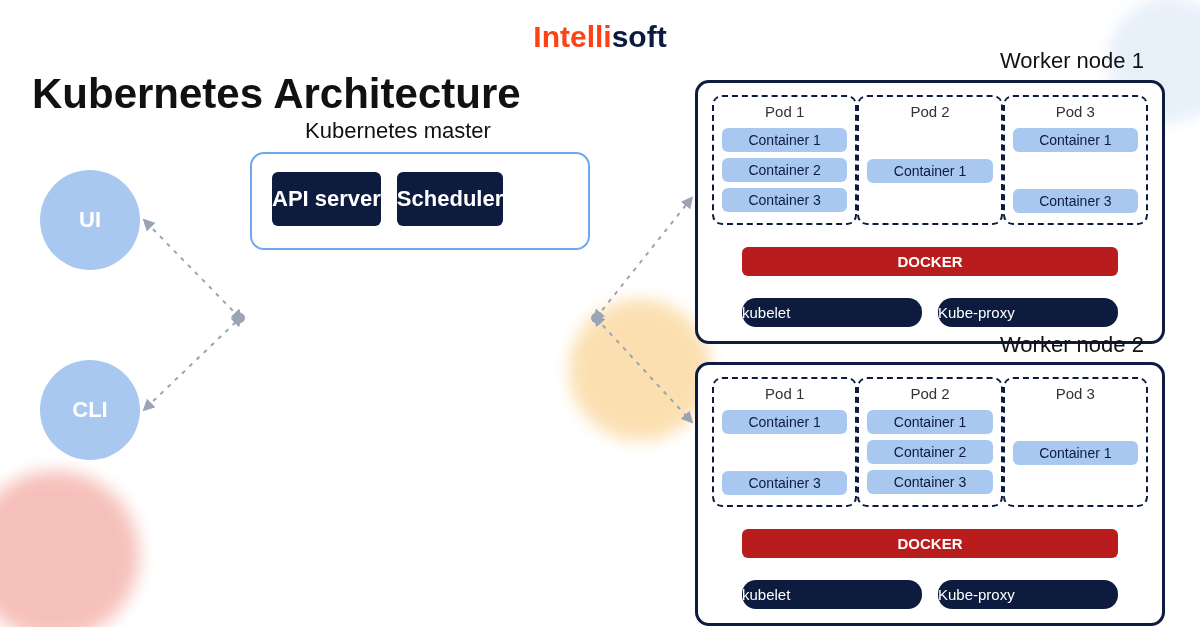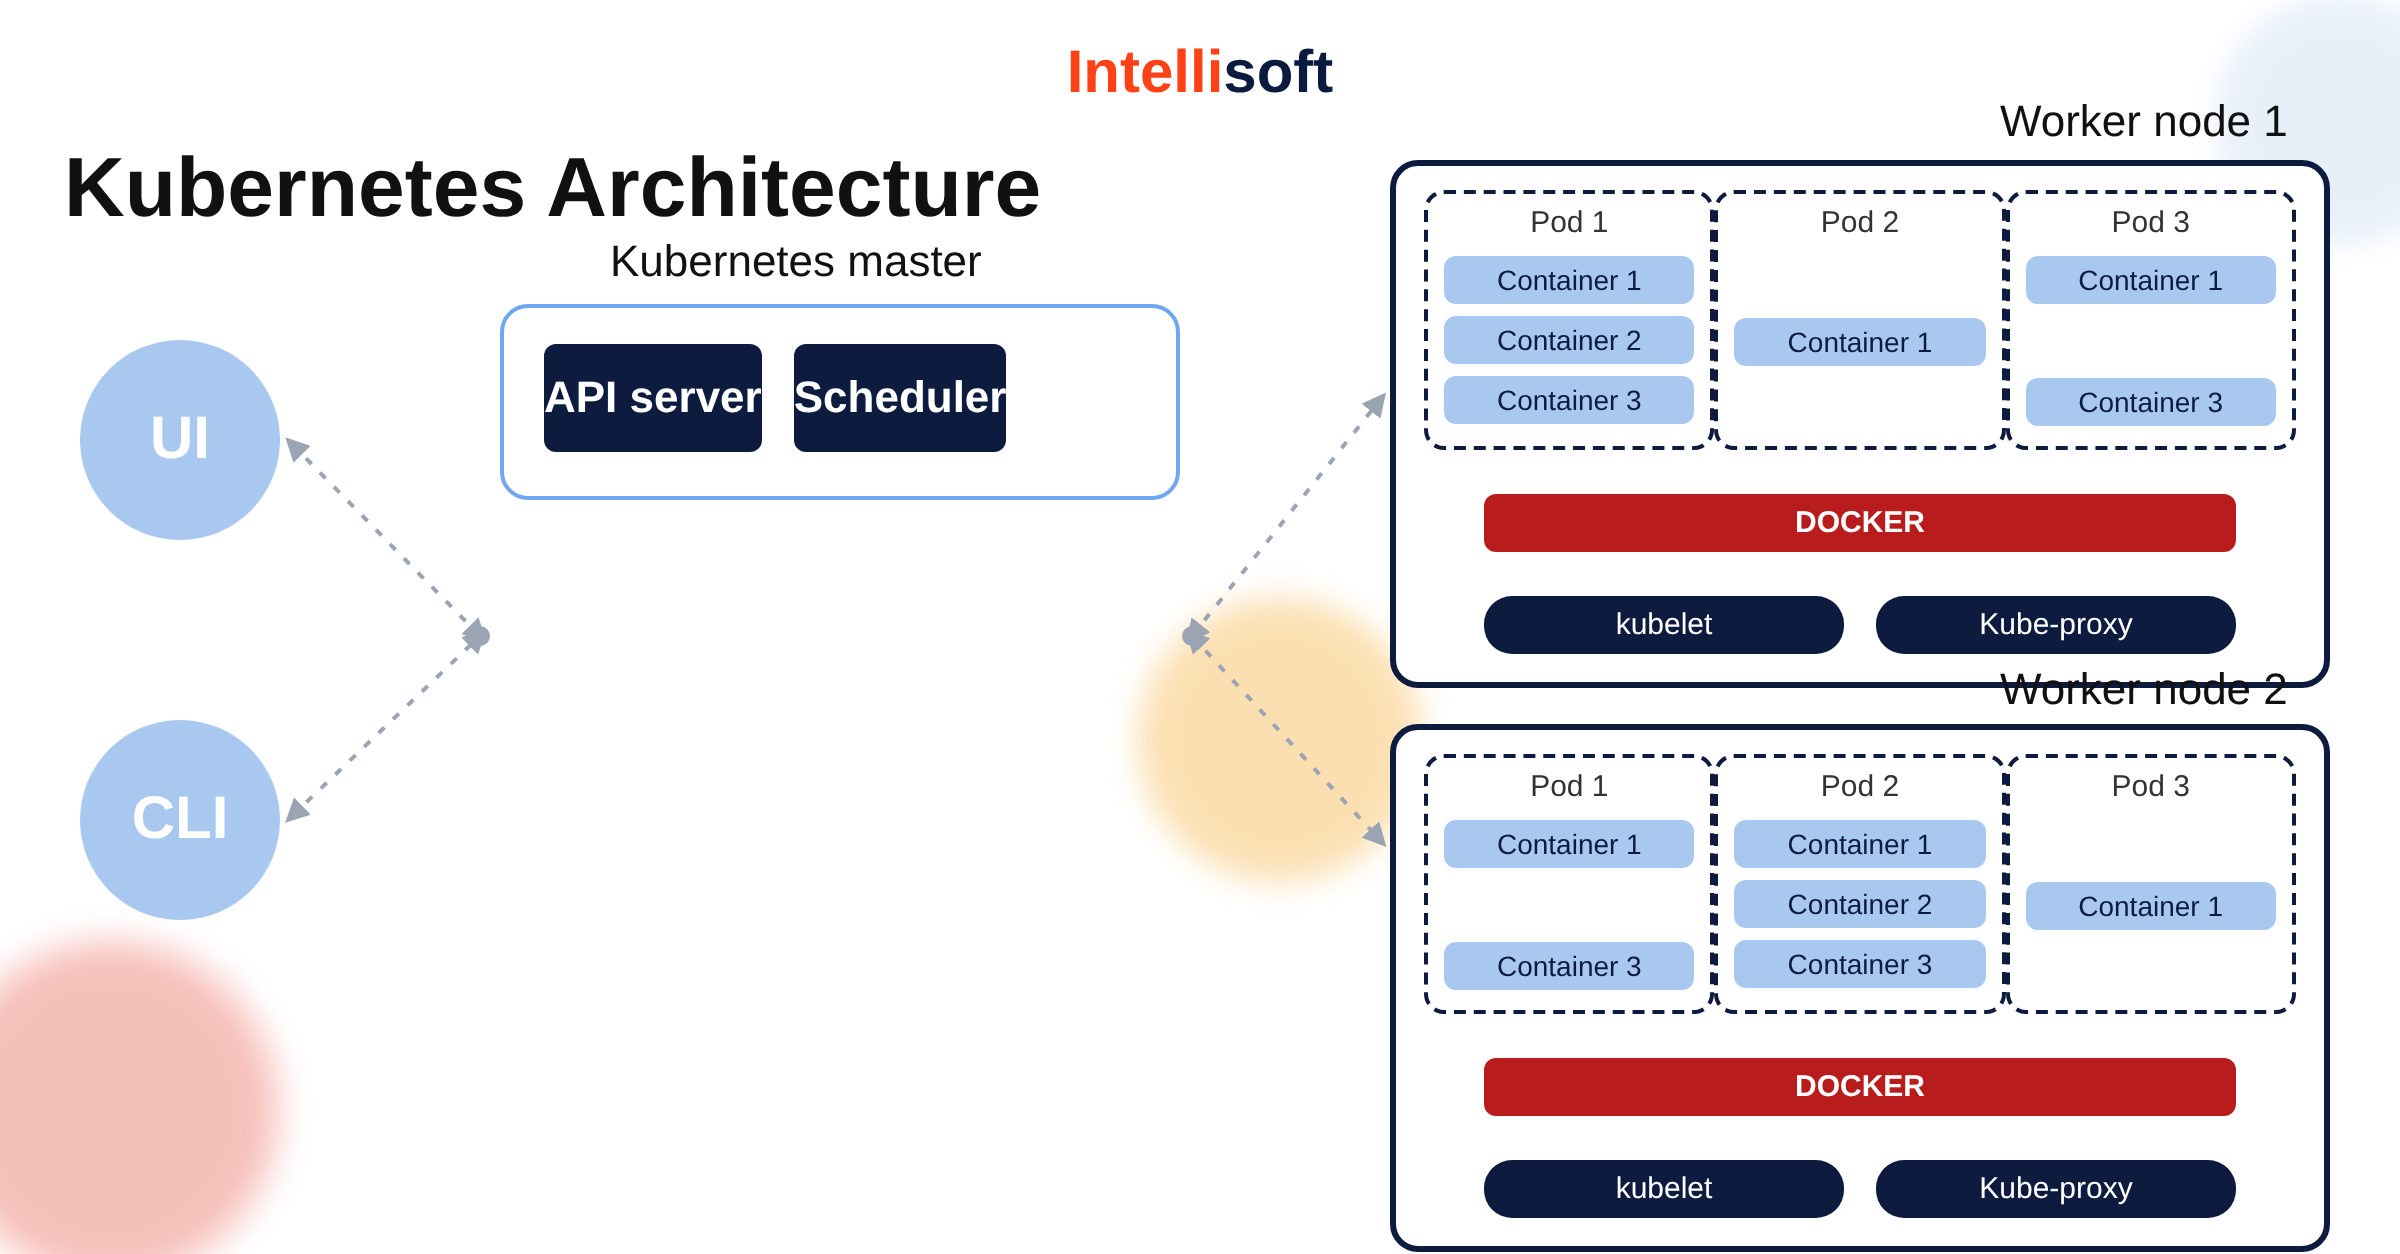--- a/index.html
+++ b/index.html
@@ -31,21 +31,21 @@
   
   .title { position: absolute; left: 32px; top: 70px; font-size: 42px; font-weight: 600; color: #111; }
 
   
   .circle {
     position: absolute;
     width: 100px; height: 100px;
     background: #a8c8ef;
     border-radius: 50%;
     color: #ffffff;
-    font-size: 30px;
+    font-size: 22px;
     font-weight: 600;
     display: flex; align-items: center; justify-content: center;
   }
 
   
   .master-label { position: absolute; left: 305px; top: 118px; font-size: 22px; color: #111; }
   .master-box {
     position: absolute;
     left: 250px; top: 152px;
     width: 340px;
@@ -103,21 +103,20 @@
     font-weight: 600;
     padding: 6px 0;
     border-radius: 6px;
     margin: 12px 30px;
   }
   .kube-row { display: flex; gap: 16px; margin: 0 30px; }
   .kube-item {
     flex: 1;
     background: #0d1b3f;
     color: #ffffff;
-    text-align: center;
     font-size: 15px;
     padding: 6px 0;
     border-radius: 14px;
   }
 
   
   svg.connectors { position: absolute; left: 0; top: 0; width: 1200px; height: 627px; pointer-events: none; }
 </style>
 </head>
 <body>

